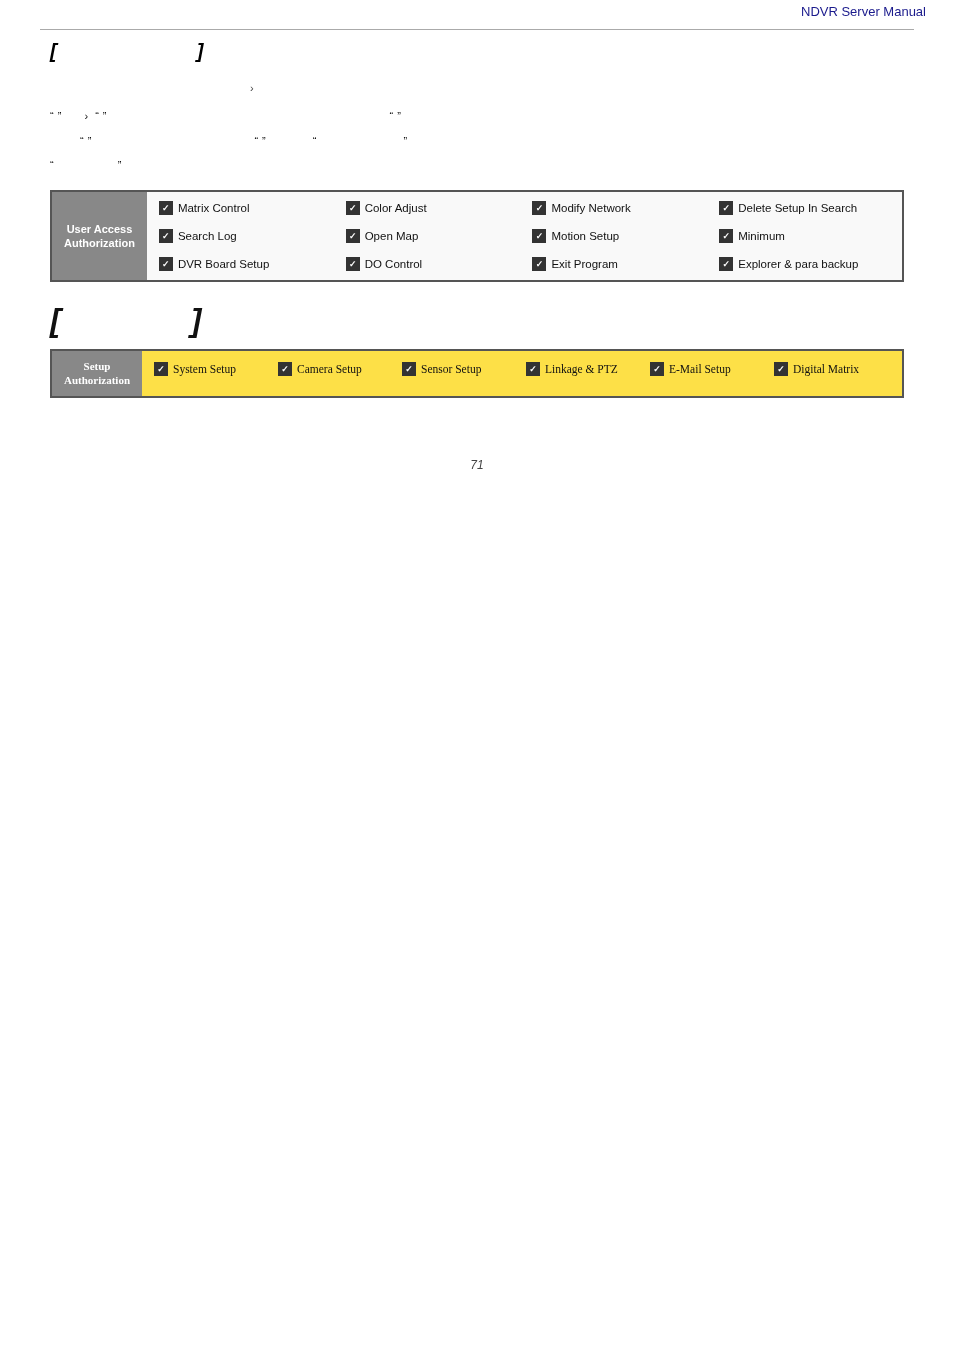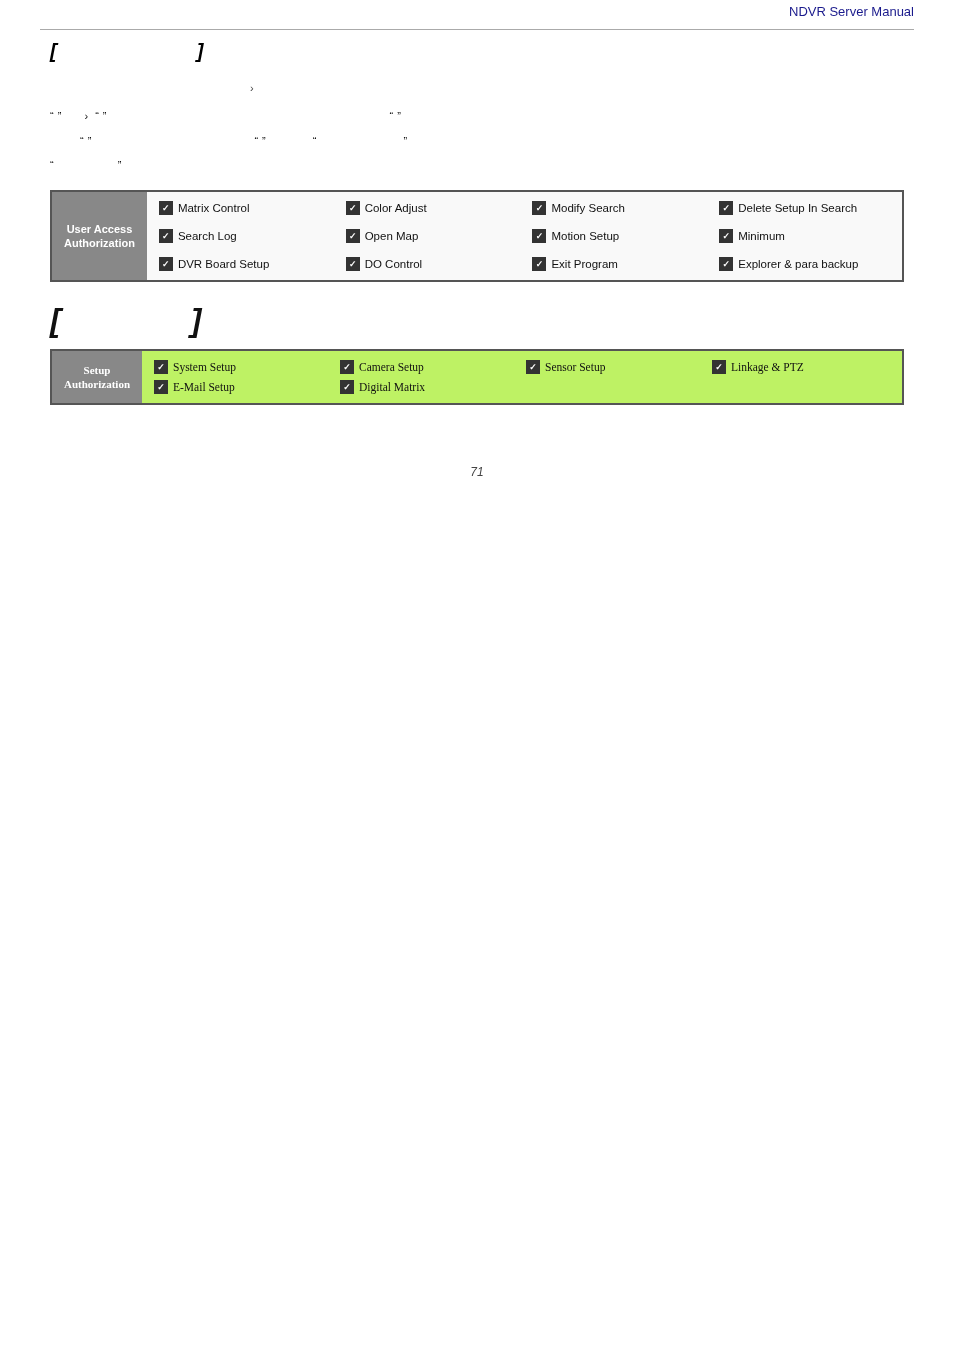--- a/index.html
+++ b/index.html
@@ -9,21 +9,21 @@
       color: #000;
       width: 954px;
       min-height: 1350px;
       position: relative;
     }
 
     .header-title {
       text-align: right;
       font-size: 13px;
       color: #1a1a8c;
-      padding-right: 40px;
+      padding-right: 28px;
       padding-top: 4px;
       margin-bottom: 10px;
     }
 
     .content-area {
       padding: 10px 50px 40px 50px;
     }
 
     .section-bracket-row {
       display: flex;
@@ -74,24 +74,24 @@
       display: grid;
       grid-template-columns: repeat(4, 1fr);
       gap: 8px;
       padding: 6px 8px;
       background: #f9f9f9;
     }
 
     .table-content-cell-setup {
       flex: 1;
       display: grid;
-      grid-template-columns: repeat(4, 1fr);
+      grid-template-columns: repeat(6, 1fr);
       gap: 0;
       padding: 6px 8px;
-      background: #bef264;
+      background: #fde047;
     }
 
     .checkbox-item {
       display: flex;
       align-items: center;
       font-size: 11.5px;
       padding: 3px 4px;
       color: #111;
     }
 
@@ -213,21 +213,21 @@
         <div class="checkbox-item">
           <span class="checkbox-icon"></span>
           <span>Matrix Control</span>
         </div>
         <div class="checkbox-item">
           <span class="checkbox-icon"></span>
           <span>Color Adjust</span>
         </div>
         <div class="checkbox-item">
           <span class="checkbox-icon"></span>
-          <span>Modify Search</span>
+          <span>Modify Network</span>
         </div>
         <div class="checkbox-item">
           <span class="checkbox-icon"></span>
           <span>Delete Setup In Search</span>
         </div>
 
         <div class="checkbox-item">
           <span class="checkbox-icon"></span>
           <span>Search Log</span>
         </div>

